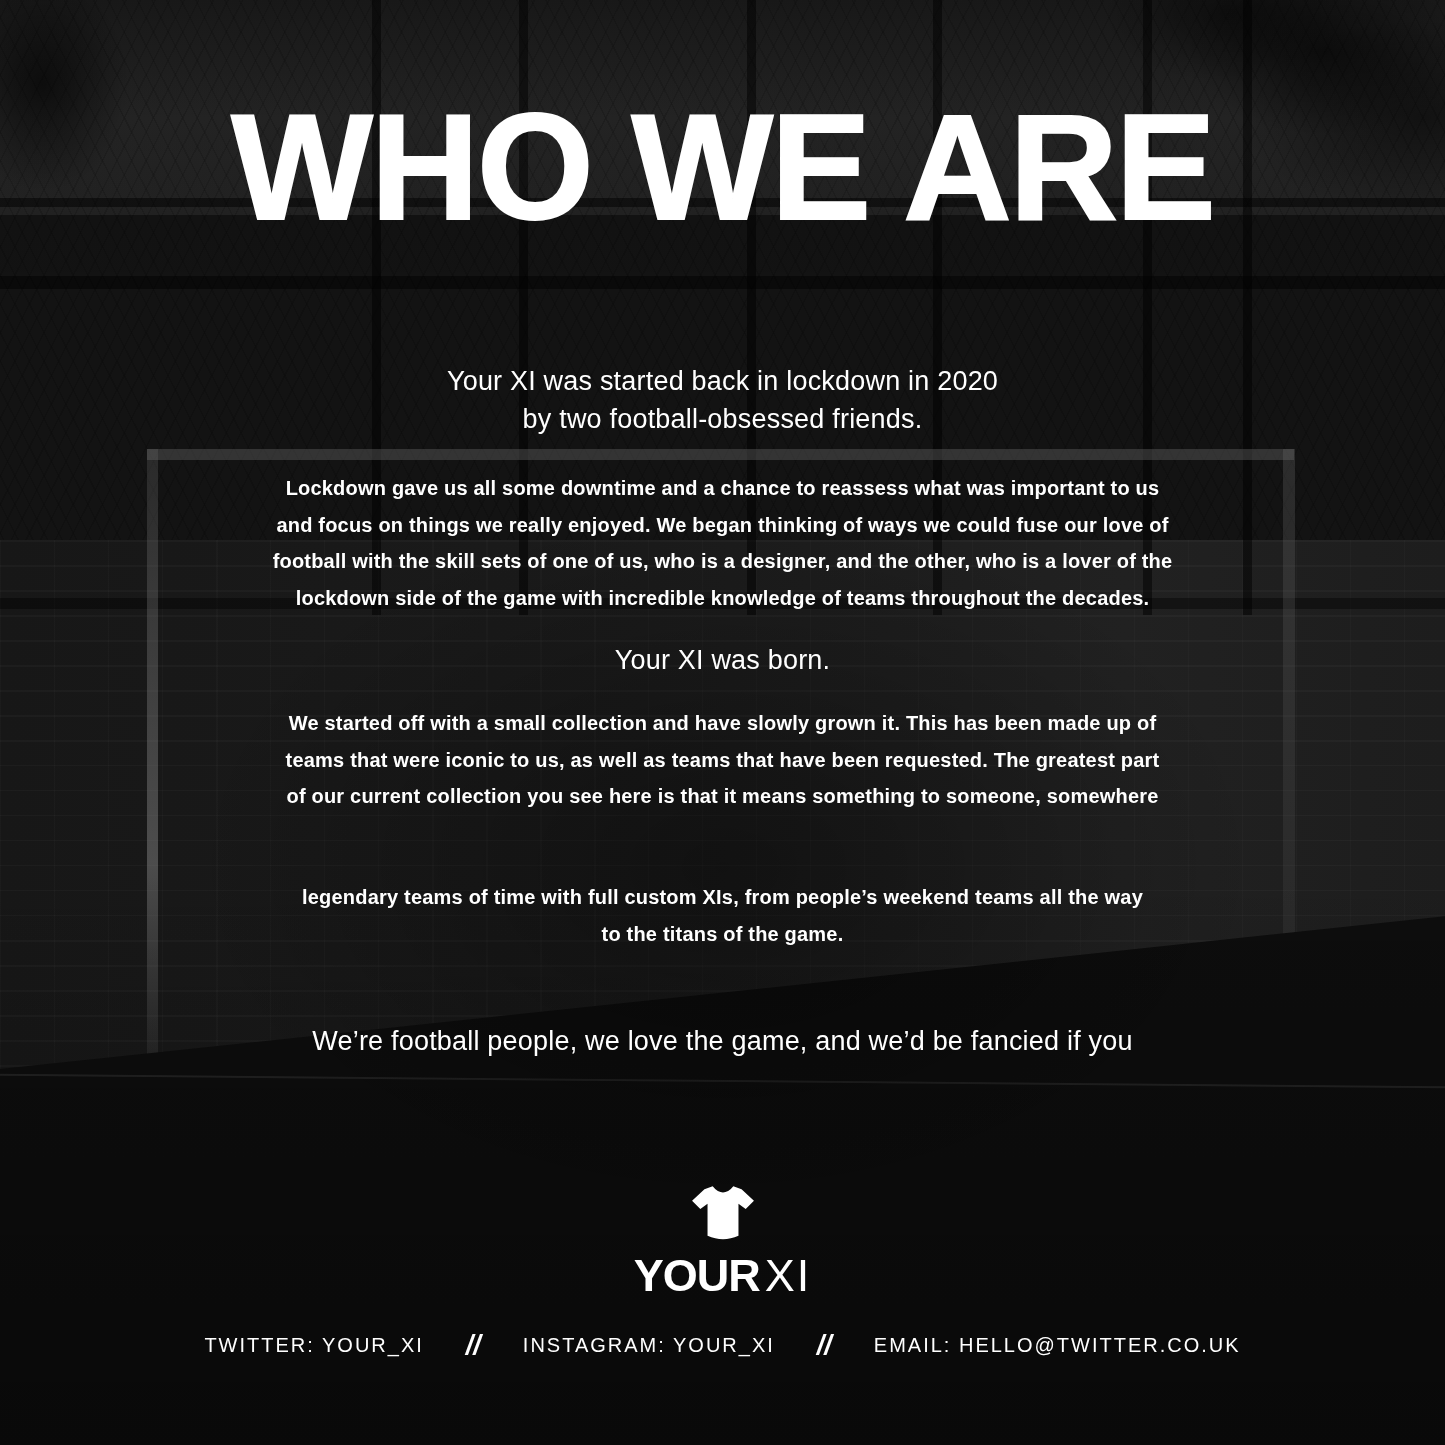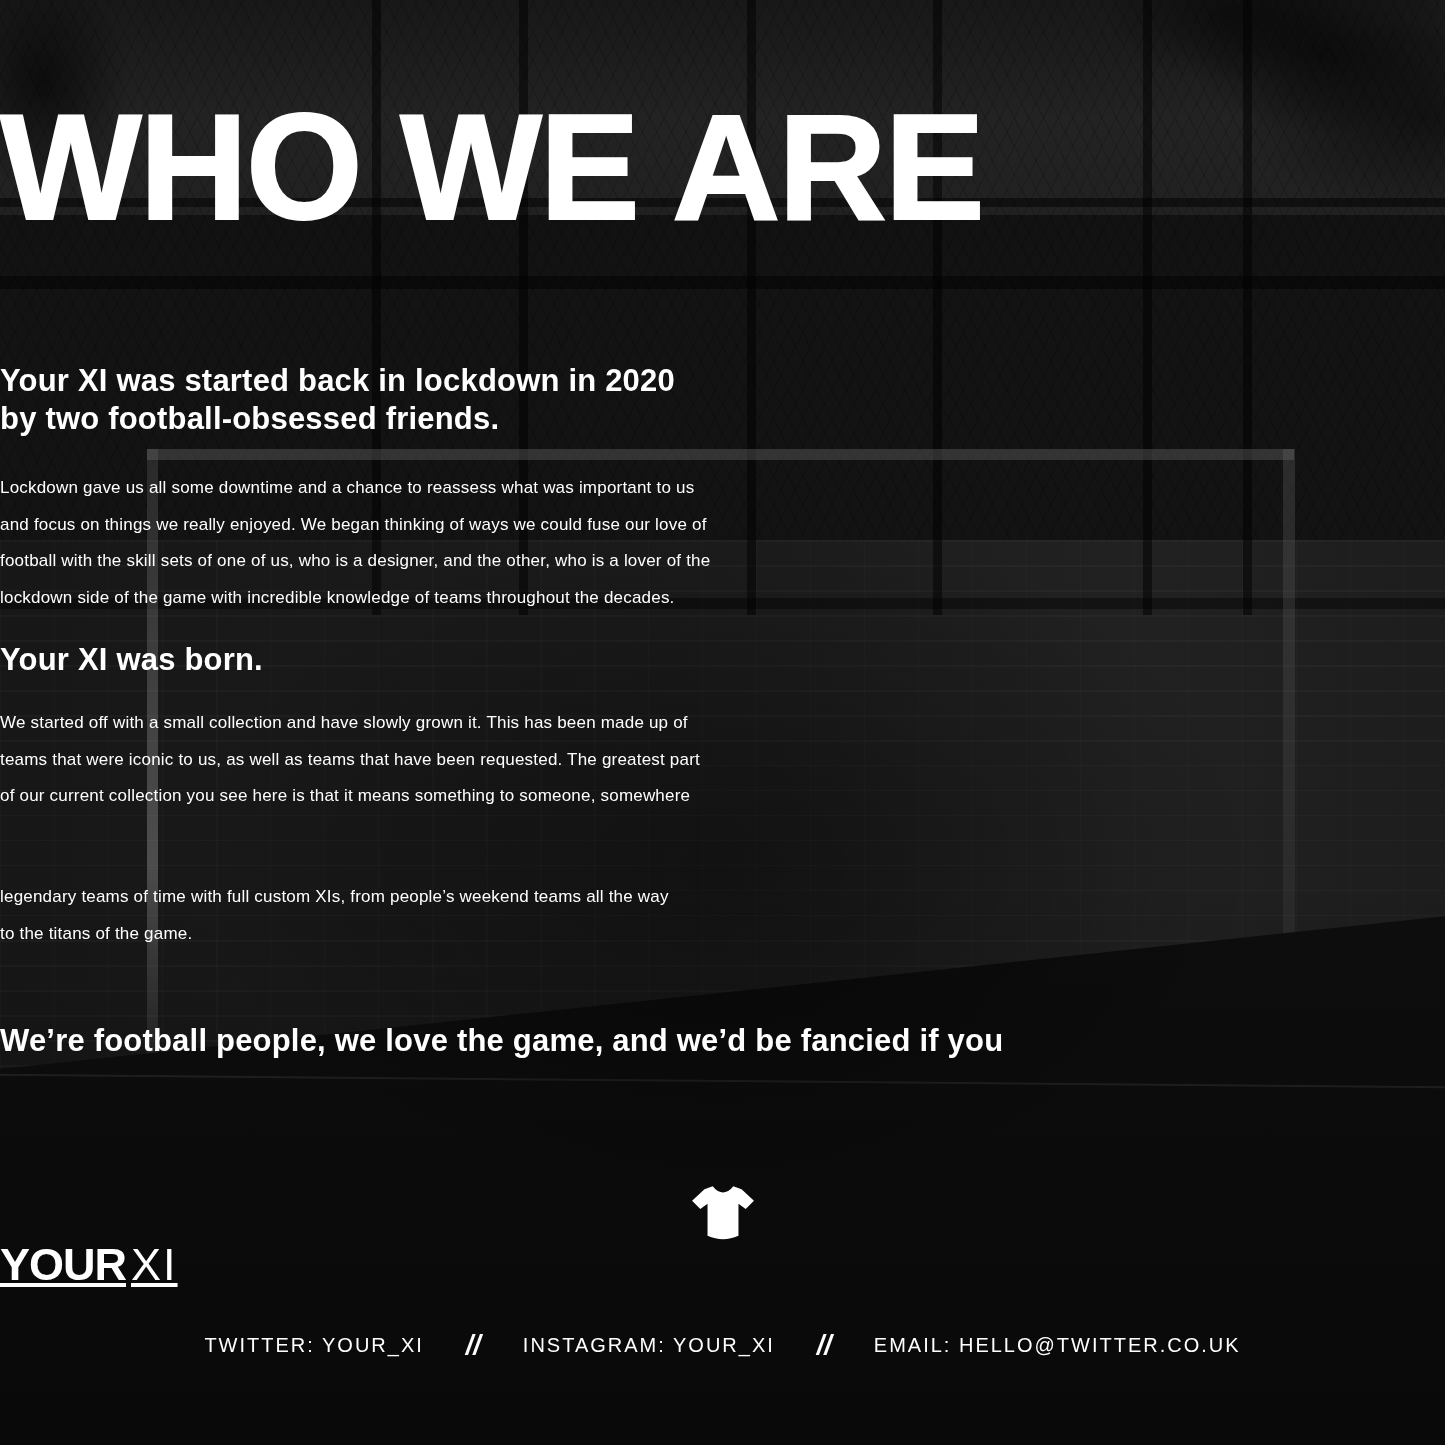--- a/index.html
+++ b/index.html
@@ -44,37 +44,37 @@
     background:linear-gradient(180deg, rgba(105,105,105,.3), rgba(60,60,60,.22)); }
   .bg-ground { left:0; top:900px; width:100%; height:545px; background:#0d0d0d;
     clip-path:polygon(0 31%, 100% 3%, 100% 100%, 0 100%); }
   .bg-pitchline { left:-10px; top:1080px; width:1465px; height:2px;
     background:rgba(255,255,255,.09); transform:rotate(0.5deg); }
   .bg-vignette { inset:0;
     background:
       radial-gradient(ellipse 750px 500px at 50% 60%, rgba(0,0,0,.38), transparent 72%),
       linear-gradient(180deg, rgba(0,0,0,.18), rgba(0,0,0,0) 22%, rgba(0,0,0,0) 60%, rgba(0,0,0,.3) 100%); }
   
-  .content { position:absolute; inset:0; }
+  .content { position:absolute; inset:0; text-align:center; }
   .page-title { position:absolute; left:0; top:92px; width:100%; margin:0;
     font-size:150px; line-height:1; font-weight:bold; letter-spacing:-2px;
     -webkit-text-stroke:2px #ffffff; }
   .textblock { position:absolute; left:0; width:100%; margin:0; }
   .line { display:block; white-space:nowrap; }
-  .body-text { font-size:17px; line-height:36.5px; font-weight:400; letter-spacing:.2px; }
-  .emph-text { font-size:31px; line-height:38px; font-weight:bold; letter-spacing:.2px; }
+  .body-text { font-size:20px; line-height:36.5px; font-weight:700; letter-spacing:.2px; }
+  .emph-text { font-size:27px; line-height:38px; font-weight:normal; letter-spacing:.2px; }
   .block-intro      { top:362px; }
   .block-lockdown   { top:470px; }
   .block-born       { top:641px; }
   .block-collection { top:705px; }
   .block-mates      { top:879px; }
   .block-outro      { top:1022px; }
   .logo { position:absolute; left:0; top:1184px; width:100%; }
   .logo svg { display:block; margin:0 auto; }
-  .brand { margin-top:0; font-size:45px; line-height:1;text-decoration:underline; }
+  .brand { margin-top:11px; font-size:45px; line-height:1; }
   .brand-bold { font-weight:bold; letter-spacing:-1px; }
   .brand-light { font-weight:400; letter-spacing:2px; margin-left:5px; }
   .footer { position:absolute; left:0; top:1330px; width:100%;
     display:flex; justify-content:center; align-items:center; gap:42px;
     font-size:20px; letter-spacing:2px; }
   .footer .sep { font-weight:bold; font-style:italic; font-size:27px; letter-spacing:0; }
 </style>
 </head>
 <body>
 

